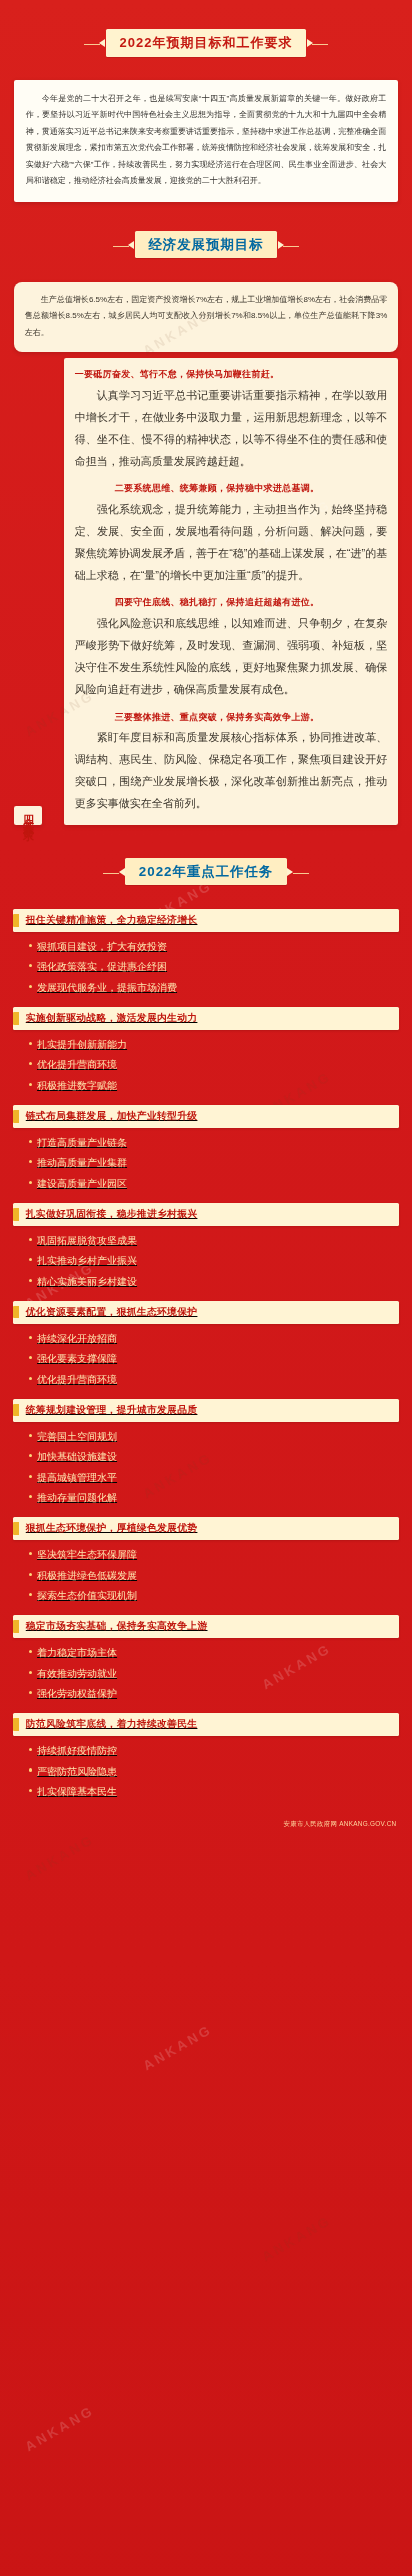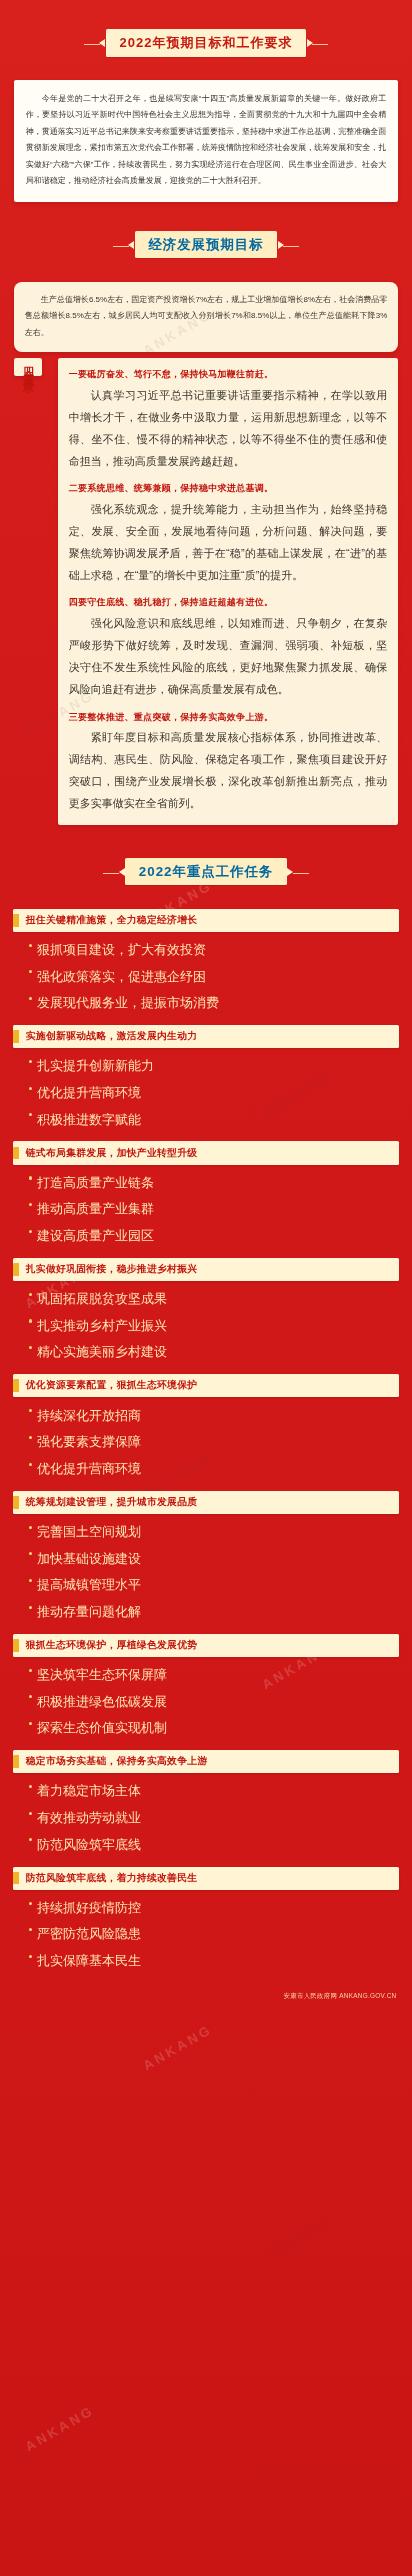--- a/index.html
+++ b/index.html
@@ -106,22 +106,22 @@
     line-height: 2.05;
     text-align: justify;
     box-shadow: 0 1.5px 4.1px rgba(0,0,0,0.12);
   }
   .card-beige p { margin: 0; text-indent: 2em; }
 
   
   .four-wrap {
     margin: 0 14.4px 5.2px 14.4px;
     display: flex;
-    align-items: flex-start;
-    gap: 16px;
+    align-items: flex-end;
+    gap: 22px;
   }
   .four-label {
     flex: 0 0 28px;
     background: #fdf3dd;
     border-radius: 2.1px;
     display: flex;
     align-items: center;
     justify-content: center;
     box-shadow: 0 1.5px 4.1px rgba(0,0,0,0.12);
   }
@@ -142,36 +142,37 @@
     box-shadow: 0 1.5px 4.1px rgba(0,0,0,0.12);
   }
   .req-title {
     color: #c0160e;
     font-size: 9px;
     font-weight: bold;
     line-height: 1.65;
     margin: 0 0 2.1px 0;
     letter-spacing: 0.3px;
   }
-  .req-title.spaced { margin-top: 9.3px; }
+  .req-title.spaced { margin-top: 9.3px; margin-left: 40px; }
   .req-body {
     color: #3a342b;
     font-size: 11px;
     line-height: 2.0;
     text-align: justify;
     text-indent: 2em;
     margin: 0;
   }
 
   
   .tasks {
     margin: 3.1px 13.4px 0 13.4px;
   }
   .task {
     margin-bottom: 8.2px;
+    text-decoration: underline;
   }
   .task-head {
     display: flex;
     align-items: center;
     background: #fff4d4;
     border-radius: 1.5px;
     padding: 5.2px 7.2px 5.2px 0;
     box-shadow: 0 1px 2.6px rgba(0,0,0,0.13);
     position: relative;
   }
@@ -190,21 +191,21 @@
     letter-spacing: 0.3px;
     line-height: 1.3;
   }
   .task-items {
     margin: 5.2px 0 0 0;
     padding: 0 0 0 15.5px;
     list-style: none;
   }
   .task-item {
     color: #ffe7b0;
-    font-size: 13px;
+    font-size: 10px;
     line-height: 2.05;
     position: relative;
     padding-left: 8.2px;
   }
   .task-item::before {
     content: "";
     position: absolute;
     left: 0; top: 6.7px;
     width: 3.1px; height: 3.1px;
     background: #ffd97a;
@@ -396,21 +397,21 @@
         </ul>
       </div>
       <div class="task">
         <div class="task-head">
           <div class="task-bar"></div>
           <div class="task-title">稳定市场夯实基础，保持务实高效争上游</div>
         </div>
         <ul class="task-items">
           <li class="task-item">着力稳定市场主体</li>
           <li class="task-item">有效推动劳动就业</li>
-          <li class="task-item">防范风险筑牢底线</li>
+          <li class="task-item">强化劳动权益保护</li>
         </ul>
       </div>
       <div class="task">
         <div class="task-head">
           <div class="task-bar"></div>
           <div class="task-title">防范风险筑牢底线，着力持续改善民生</div>
         </div>
         <ul class="task-items">
           <li class="task-item">持续抓好疫情防控</li>
           <li class="task-item">严密防范风险隐患</li>

